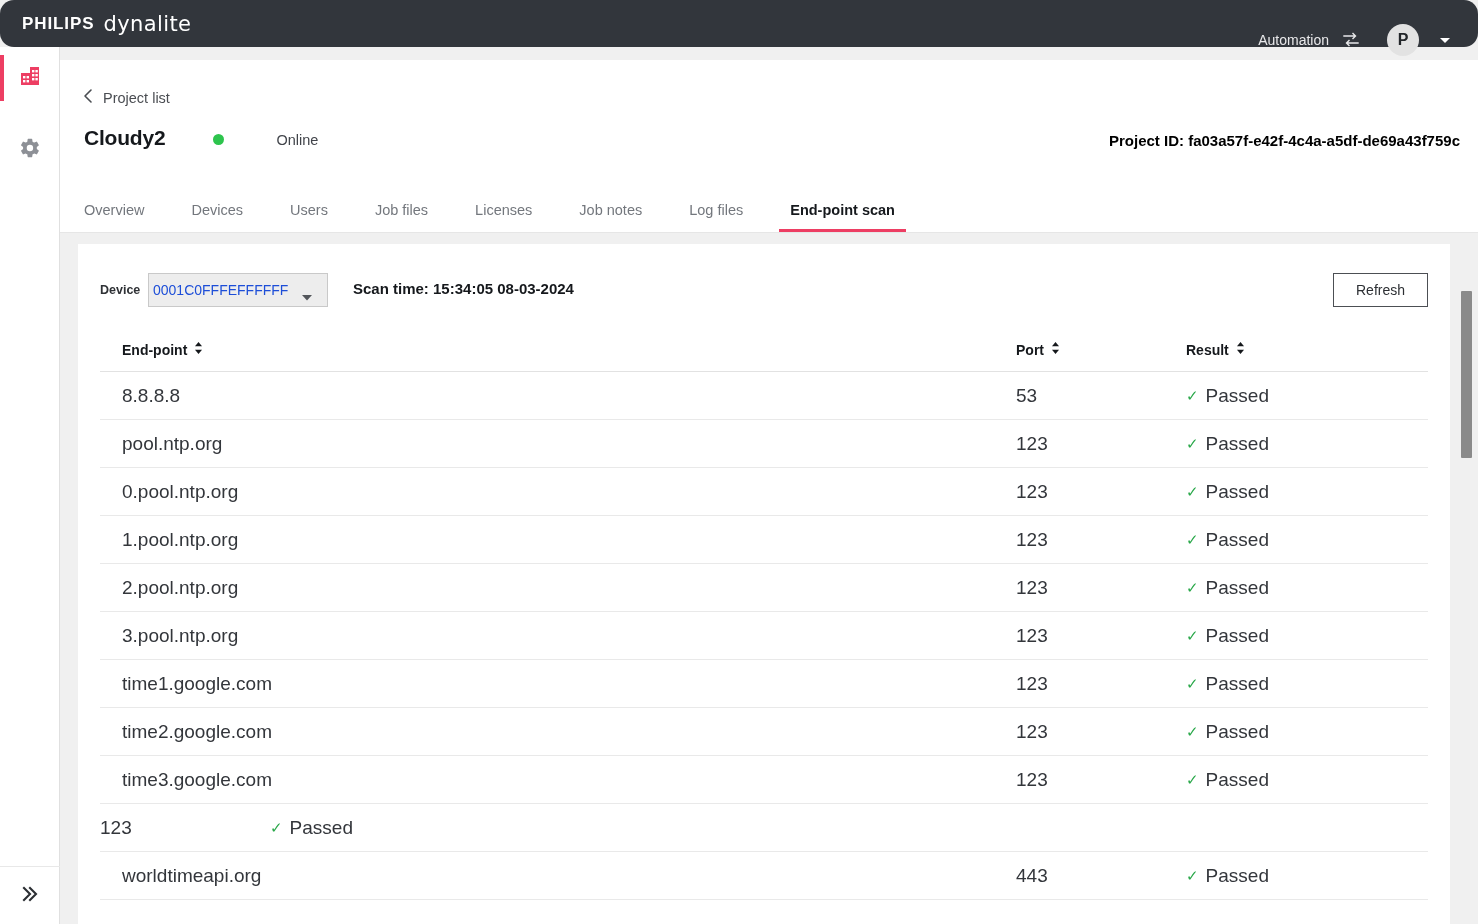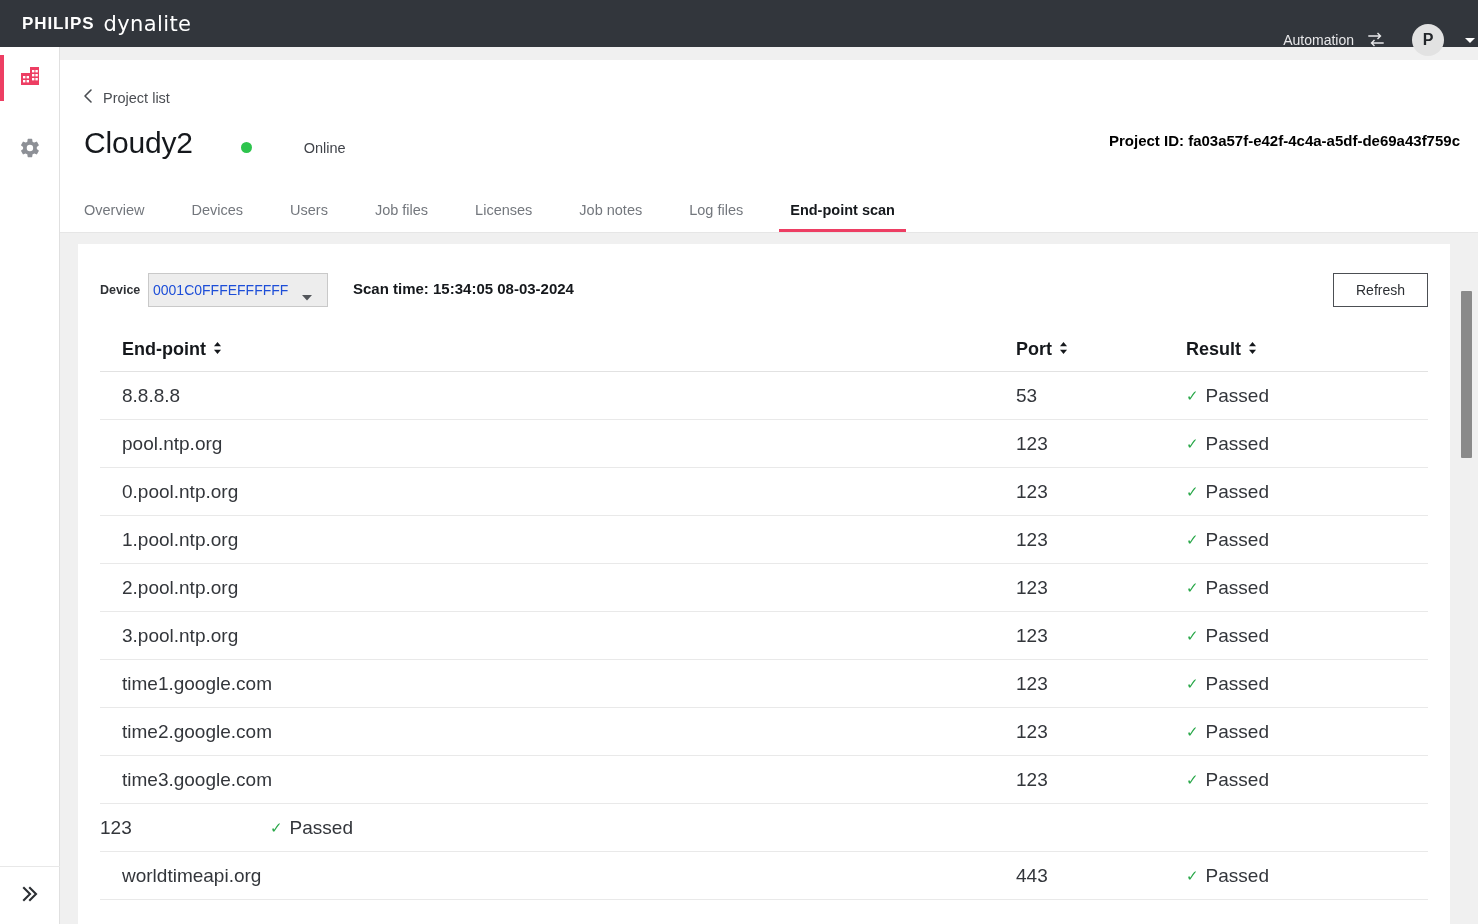--- a/index.html
+++ b/index.html
@@ -7,33 +7,33 @@
     width: 1478px; height: 924px;
     font-family: "Liberation Sans", sans-serif;
     background: #f0f0f0;
     overflow: hidden;
   }
   .app { position: relative; width: 1478px; height: 924px; }
 
   
   .topbar {
     position: absolute; top: 0; left: 0; width: 1478px; height: 47px;
-    background: #32363c; display: flex; align-items: center;
+    background: #32363c; display: flex; align-items: center; border-radius: 14px;
   }
   .brand { display: flex; align-items: center; margin-left: 22px; }
   .brand-philips {
     color: #ffffff; font-size: 17px; font-weight: bold;
     letter-spacing: 0.9px; font-family: "Liberation Sans", sans-serif;
   }
   .brand-dyn {
     color: #ffffff; font-size: 21px; margin-left: 9px;
     letter-spacing: 0.4px; font-family: "DejaVu Sans", sans-serif;
   }
   .topbar-right {
-    margin-left: auto; display: flex; align-items: center; gap: 0px; padding-right: 0; margin-top: 33px;
+    margin-left: auto; display: flex; align-items: center; gap: 0px; padding-right: 25px; margin-top: 33px;
   }
   .automation-label { color: #e8e8ea; font-size: 14px; margin-right: 12px; }
   .swap-icon { width: 20px; height: 20px; margin-right: 26px; }
   .avatar {
     width: 32px; height: 32px; border-radius: 50%;
     background: #e2e2e2; color: #23262a;
     font-size: 16px; font-weight: bold;
     display: flex; align-items: center; justify-content: center;
   }
   .chev-down-white { margin-left: 18px; width: 16px; height: 16px; }
@@ -64,21 +64,21 @@
   }
   .breadcrumb {
     position: absolute; left: 23px; top: 28px;
     display: flex; align-items: center; cursor: pointer;
   }
   .breadcrumb-text { font-size: 14.5px; color: #4a4d52; margin-left: 10px; }
   .title-row {
     position: absolute; left: 24px; top: 66px;
     display: flex; align-items: baseline;
   }
-  .proj-title { font-size: 30px; font-weight: normal; color: #15181c; letter-spacing: -0.2px; }
+  .proj-title { font-size: 21px; font-weight: bold; color: #15181c; letter-spacing: -0.2px; }
   .status-wrap { display: flex; align-items: center; margin-left: 48px; gap: 43px; }
   .status-dot {
     width: 11px; height: 11px; border-radius: 50%; background: #2dc44d; margin-right: 9px;
   }
   .status-text { font-size: 14.5px; color: #41444a; }
   .proj-id {
     position: absolute; right: 18px; top: 72px;
     font-size: 15px; font-weight: bold; color: #000000;
   }
 
@@ -140,21 +140,21 @@
   .table { position: absolute; left: 22px; top: 84px; right: 22px; }
   .trow {
     display: flex; align-items: center; height: 48px;
     border-bottom: 1px solid #e9e9e9;
   }
   .thead { height: 44px; border-bottom: 1px solid #e2e2e2; }
   .c-endpoint { width: 916px; padding-left: 22px; }
   .c-port { width: 170px; }
   .c-result { width: 240px; }
   .th {
-    font-size: 18px; font-weight: bold; color: #15181c;
+    font-size: 14px; font-weight: bold; color: #15181c;
     display: inline-flex; align-items: center; cursor: pointer;
   }
   .sorticon { margin-left: 7px; display: inline-block; }
   .td { font-size: 19px; color: #33363b; }
   .result-cell { display: flex; align-items: center; }
   .check { color: #2aa84a; font-size: 15px; margin-right: 7px; line-height: 1; }
 
   
   .scroll-track {
     position: absolute; right: 6px; top: 177px; width: 11px; height: 692px;

